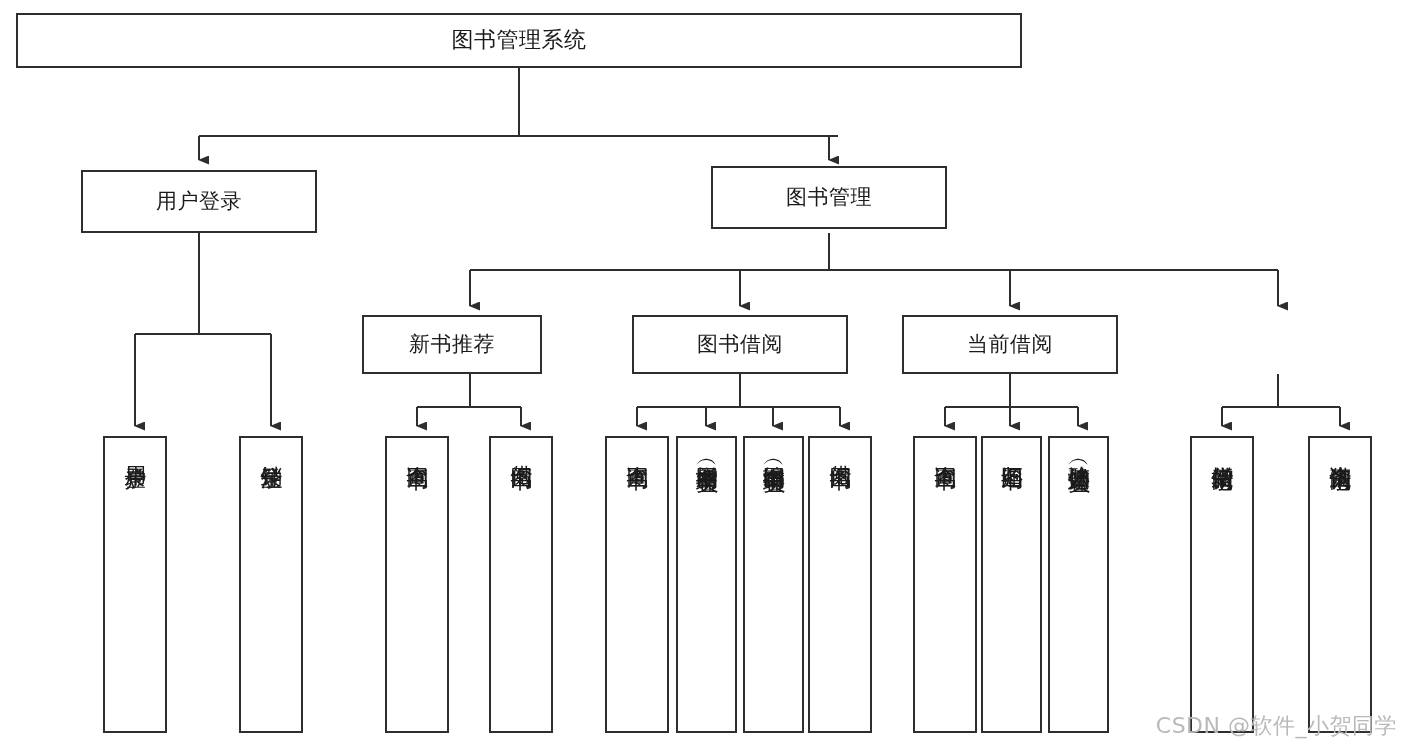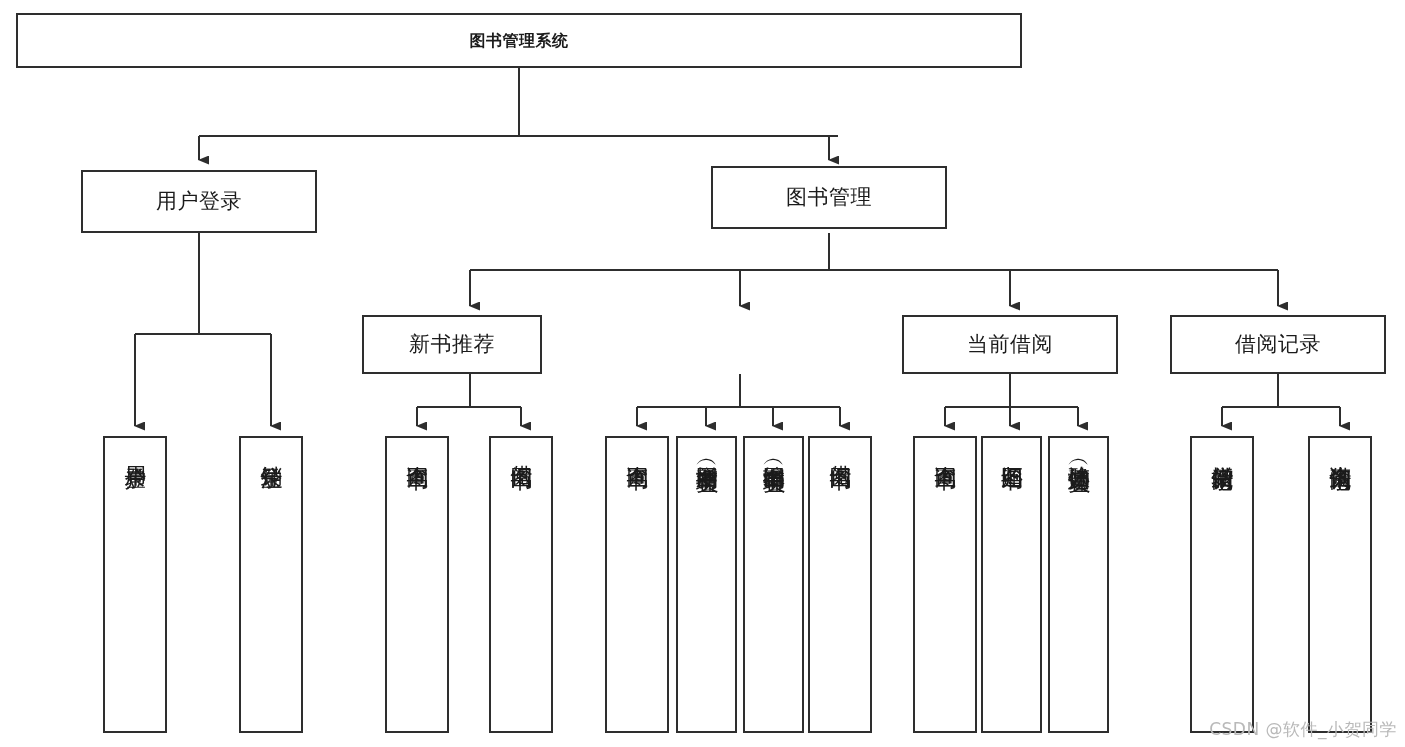--- a/index.html
+++ b/index.html
@@ -39,41 +39,40 @@
   .node-label {
     display: block;
     text-align: center;
     line-height: 1.12;
     letter-spacing: 0.5px;
   }
   .node.horiz .node-label {
     font-size: 21px;
   }
   .node.root .node-label {
-    font-size: 16px;
-    font-weight: bold;
+    font-size: 22px;
   }
   .node.leaf {
     align-items: flex-start;
     justify-content: center;
     padding-top: 10px;
   }
   .node.leaf .node-label {
     writing-mode: vertical-rl;
     text-orientation: upright;
     font-size: 22px;
     line-height: 1.22;
     letter-spacing: 1px;
     white-space: nowrap;
   }
   .watermark {
     position: absolute;
     right: 8px;
     bottom: 6px;
-    font-size: 17px;
+    font-size: 22px;
     color: #b9b9b9;
     letter-spacing: 0.5px;
     white-space: nowrap;
     margin-left: 20px;
   }
 </style>
 </head>
 <body>
 
 <div id="diagram-root">
@@ -135,25 +134,25 @@
   <div class="node horiz" style="left:81px; top:170px; width:236px; height:63px;">
     <span class="node-label">用户登录</span>
   </div>
   <div class="node horiz" style="left:711px; top:166px; width:236px; height:63px;">
     <span class="node-label">图书管理</span>
   </div>
 
   <div class="node horiz" style="left:362px; top:315px; width:180px; height:59px;">
     <span class="node-label">新书推荐</span>
   </div>
+  <div class="node horiz" style="left:632px; top:315px; width:216px; height:59px;">
+    <span class="node-label">图书借阅</span>
+  </div>
   <div class="node horiz" style="left:902px; top:315px; width:216px; height:59px;">
     <span class="node-label">当前借阅</span>
-  </div>
-  <div class="node horiz" style="left:1170px; top:315px; width:216px; height:59px;">
-    <span class="node-label">借阅记录</span>
   </div>
 
   <div class="node leaf" style="left:103px; top:436px; width:64px; height:297px;">
     <span class="node-label">用户登录</span>
   </div>
   <div class="node leaf" style="left:239px; top:436px; width:64px; height:297px;">
     <span class="node-label">注销登录</span>
   </div>
 
   <div class="node leaf" style="left:385px; top:436px; width:64px; height:297px;">

